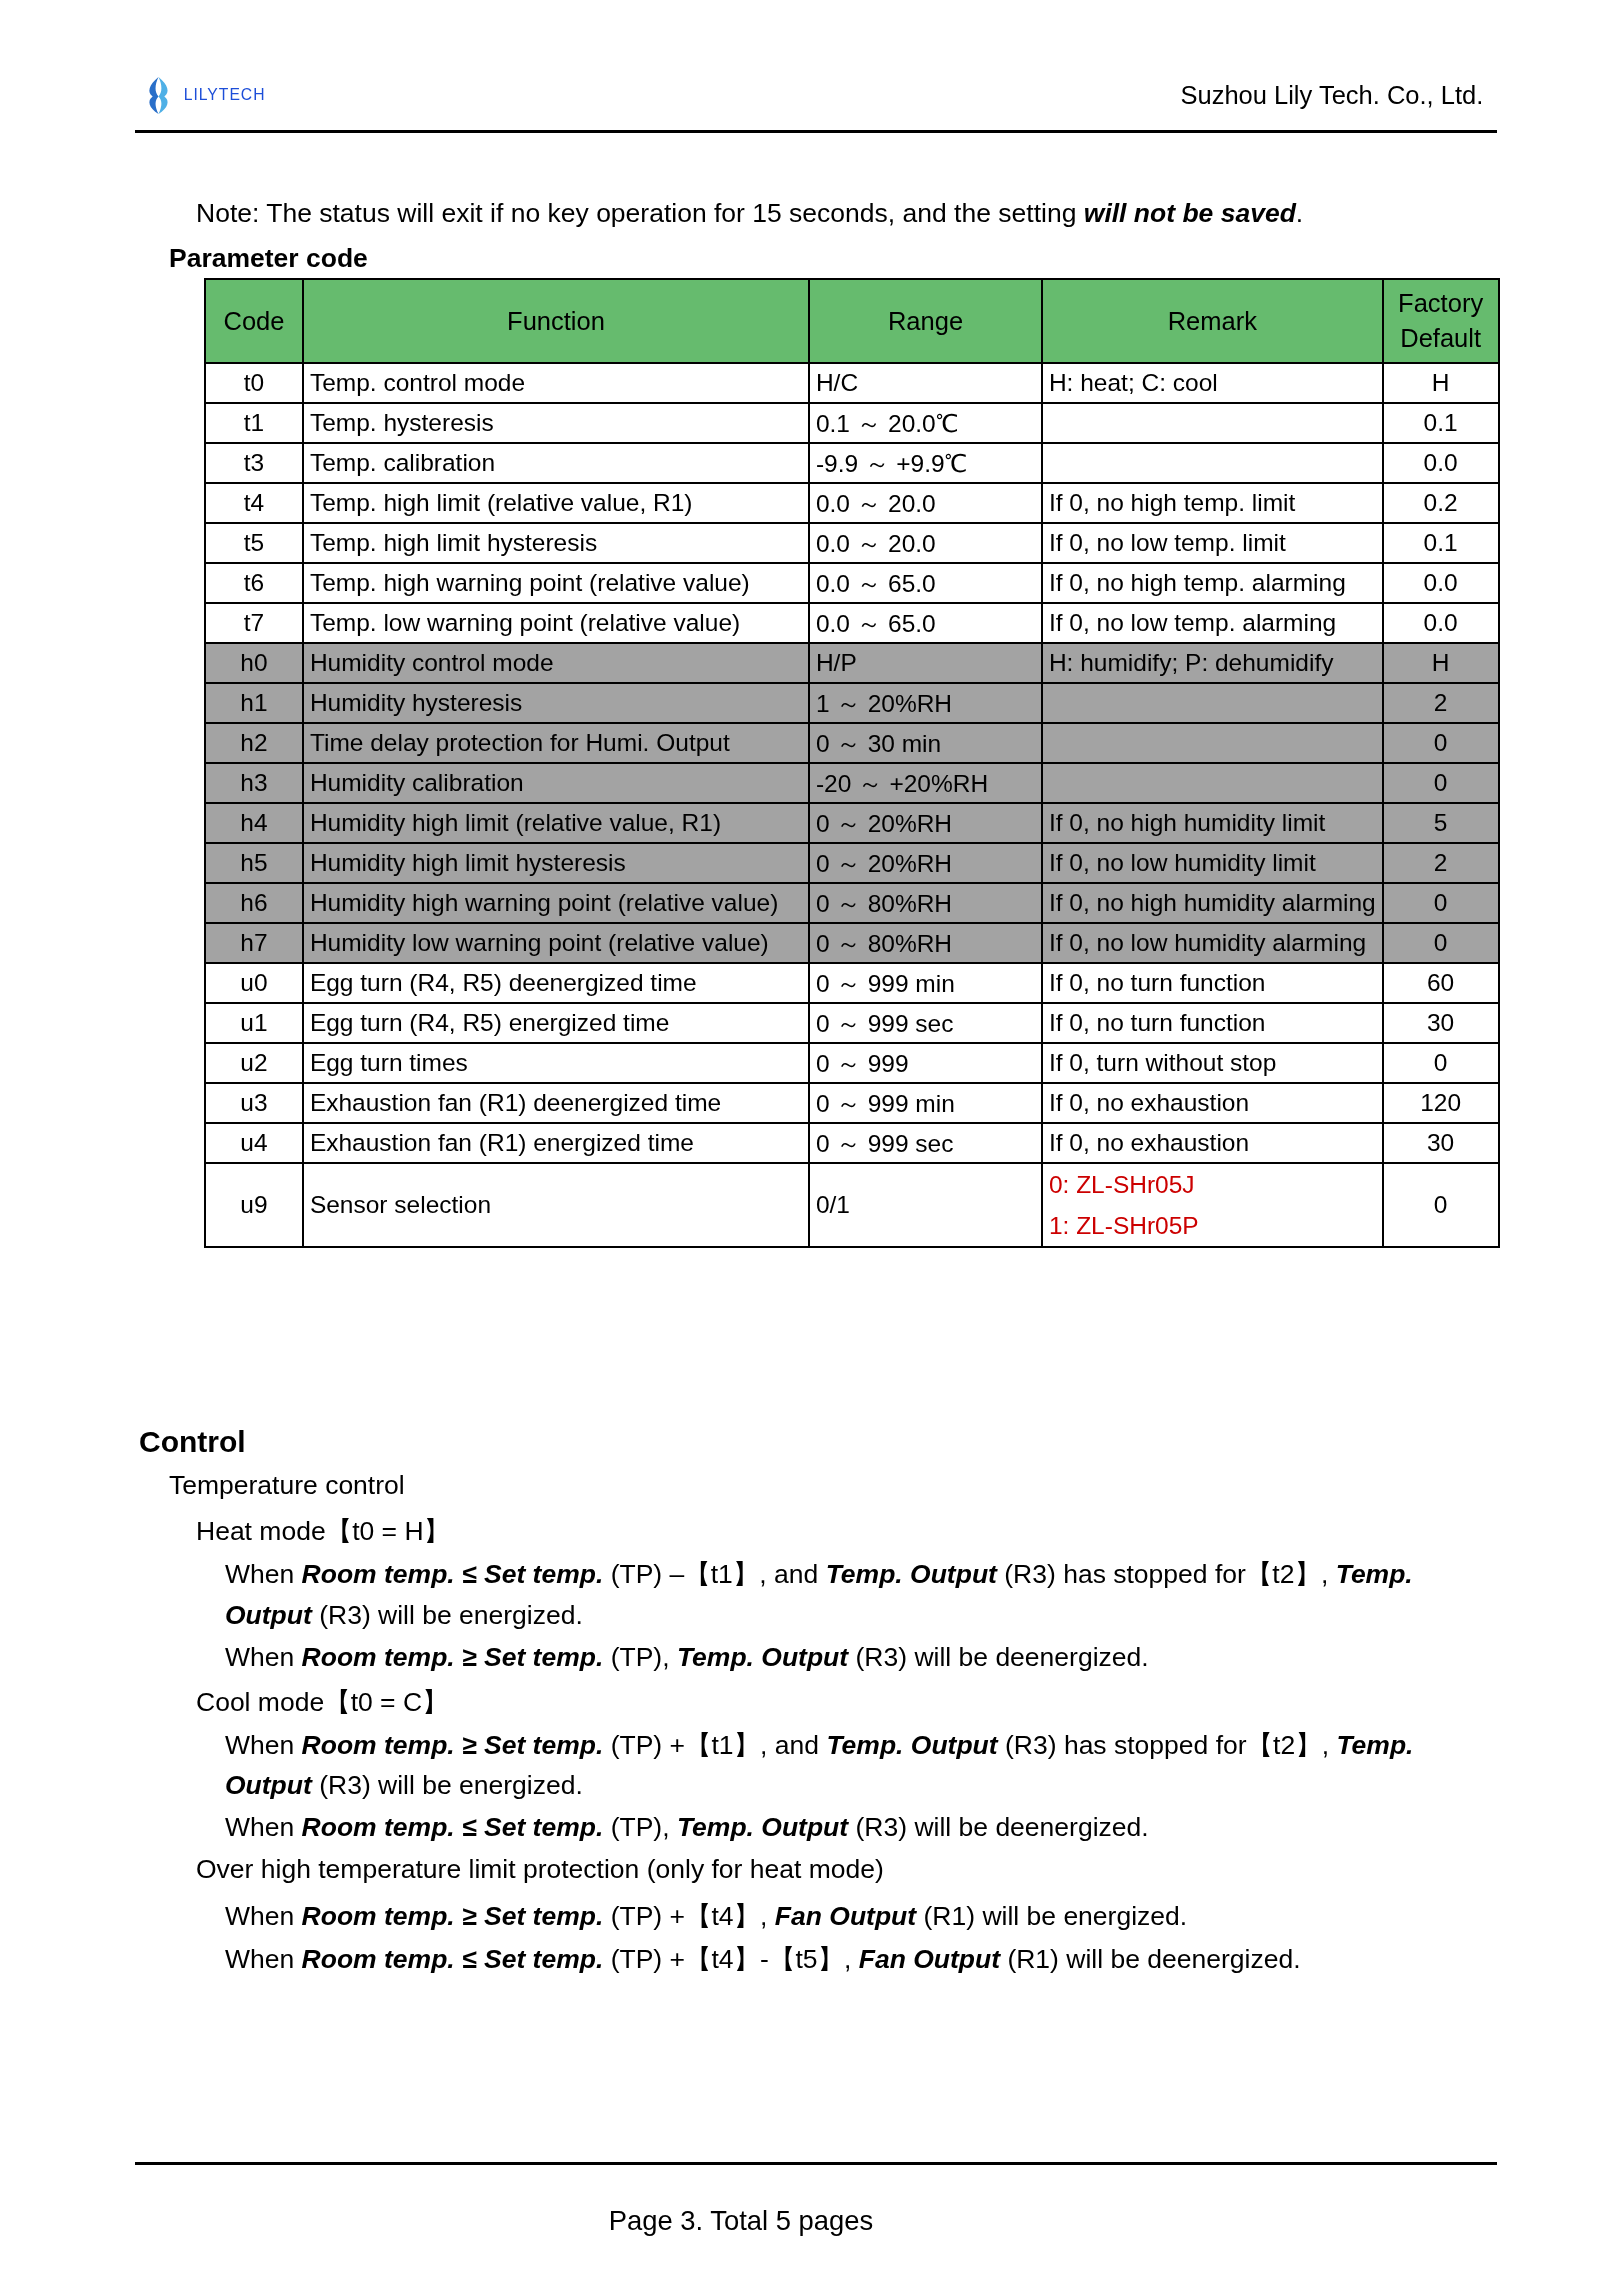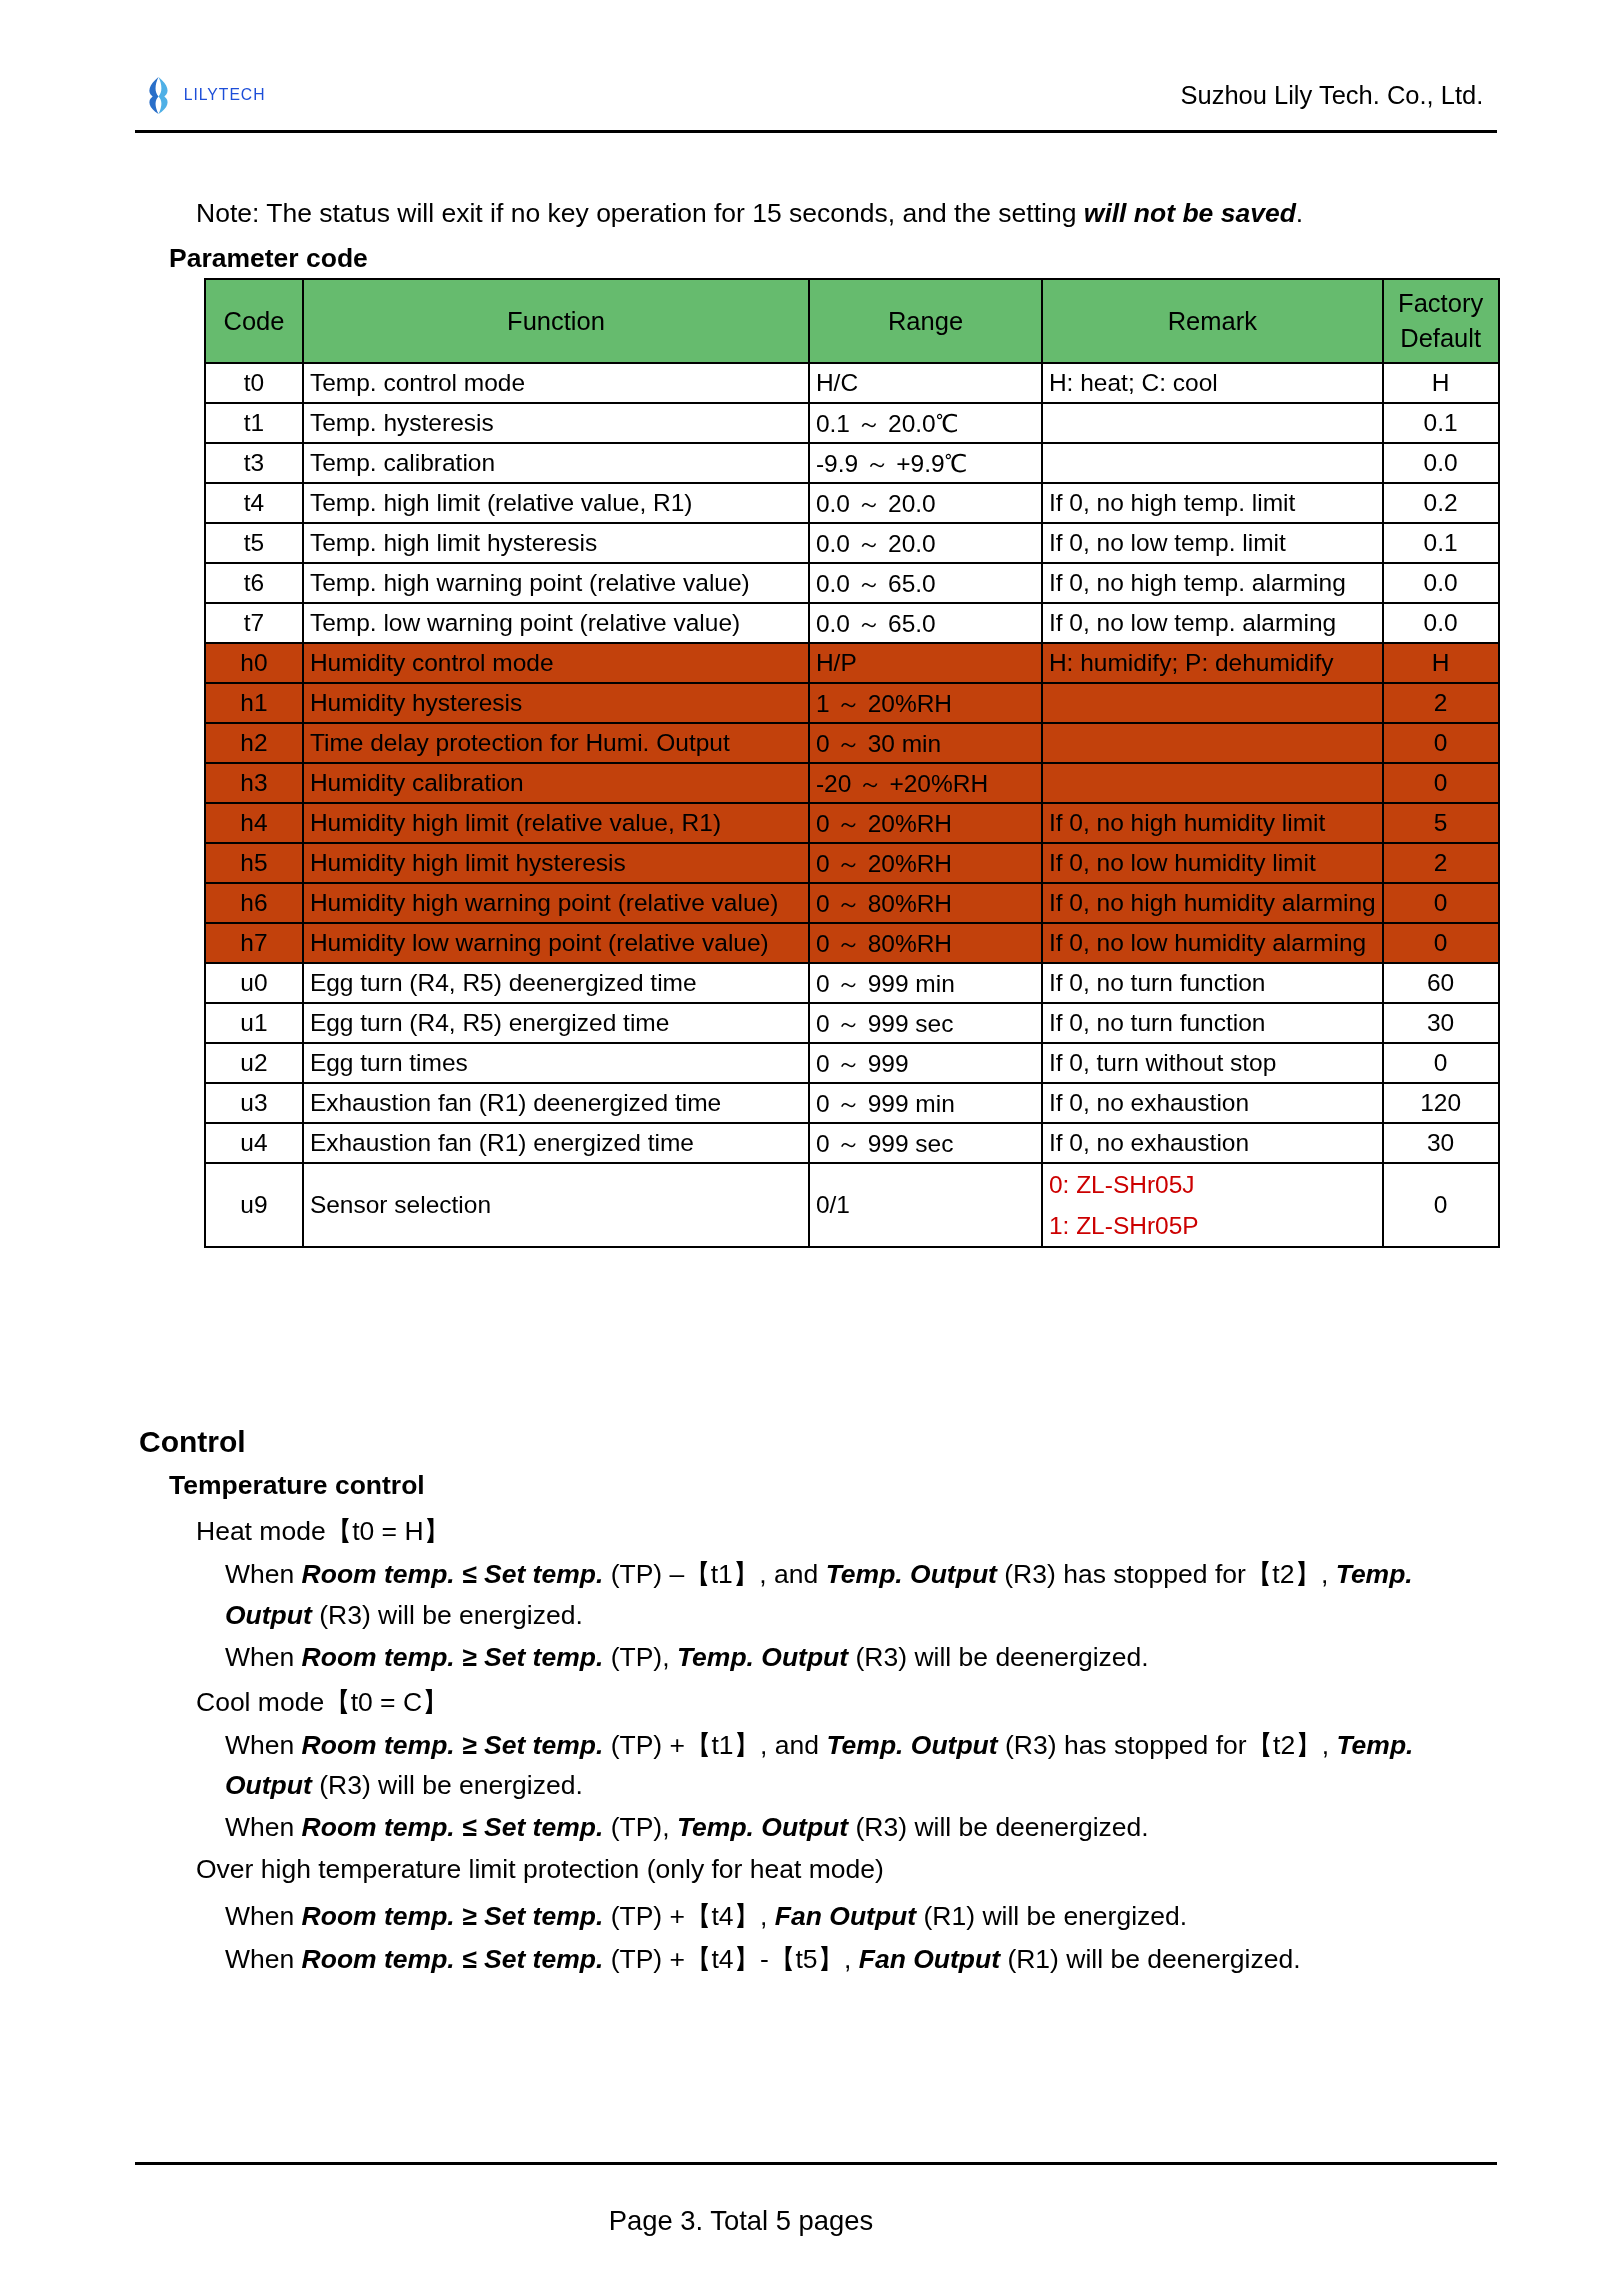--- a/index.html
+++ b/index.html
@@ -9,21 +9,21 @@
   .logo svg { width:35px; height:41px; }
   .logo-text { font-size:15.7px; letter-spacing:1px; color:#1d4ed8; margin-left:7.8px; }
   .company { position:absolute; right:13.7px; top:13.7px; font-size:25.5px; }
   .note { position:absolute; left:196px; top:198px; font-size:26.5px; }
   .note b { font-style:italic; }
   .param-title { position:absolute; left:169px; top:243px; font-size:26.5px; font-weight:bold; }
   table.params { position:absolute; left:204px; top:278px; border-collapse:collapse; font-size:24.5px; table-layout:fixed; }
   table.params th, table.params td { border:2.9px solid #000; height:38px; padding:0 5.9px; white-space:nowrap; overflow:hidden; }
   table.params th { background:#66BB6E; font-weight:normal; font-size:25.5px; height:82px; text-align:center; }
   table.params td.c { text-align:center; }
-  table.params tr.hum td { background:#c2410c; }
+  table.params tr.hum td { background:#a3a3a3; }
   .red { color:#CC0000; }
   .sect { position:absolute; font-size:26.5px; }
   .sect b i, .sect i b { font-weight:bold; font-style:italic; }
   .footer-line { position:absolute; left:135px; top:2162px; width:1362px; border-top:3.9px solid #000; }
   .footer { position:absolute; left:0; width:1482px; top:2205px; text-align:center; font-size:27.4px; }
 </style>
 </head>
 <body>
 
 <div class="header">
@@ -206,21 +206,21 @@
         <td class="red" style="height: 82px; line-height: 41px;">
           <div>0: ZL-SHr05J</div>
           <div>1: ZL-SHr05P</div>
         </td>
         <td class="c">0</td>
       </tr>
     </tbody>
 </table>
 
 <div class="sect" style="left:139px; top:1425px; font-size:30px; font-weight:bold;">Control</div>
-<div class="sect" style="left:169px; top:1470px; font-weight:bold;">Temperature control</div>
+<div class="sect" style="left:169px; top:1470px; font-weight:normal;">Temperature control</div>
 
 <div class="sect" style="left:196px; top:1513px;">Heat mode【t0 = H】</div>
 <div class="sect" style="left:225px; top:1556px;"><span>When </span><b><i>Room temp. ≤ Set temp.</i></b><span> (TP) –【t1】, and </span><b><i>Temp. Output</i></b><span> (R3) has stopped for【t2】, </span><b><i>Temp.</i></b></div>
 <div class="sect" style="left:225px; top:1600px;"><b><i>Output</i></b><span> (R3) will be energized.</span></div>
 <div class="sect" style="left:225px; top:1642px;"><span>When </span><b><i>Room temp. ≥ Set temp.</i></b><span> (TP), </span><b><i>Temp. Output</i></b><span> (R3) will be deenergized.</span></div>
 
 <div class="sect" style="left:196px; top:1684px;">Cool mode【t0 = C】</div>
 <div class="sect" style="left:225px; top:1727px;"><span>When </span><b><i>Room temp. ≥ Set temp.</i></b><span> (TP) +【t1】, and </span><b><i>Temp. Output</i></b><span> (R3) has stopped for【t2】, </span><b><i>Temp.</i></b></div>
 <div class="sect" style="left:225px; top:1770px;"><b><i>Output</i></b><span> (R3) will be energized.</span></div>
 <div class="sect" style="left:225px; top:1812px;"><span>When </span><b><i>Room temp. ≤ Set temp.</i></b><span> (TP), </span><b><i>Temp. Output</i></b><span> (R3) will be deenergized.</span></div>

